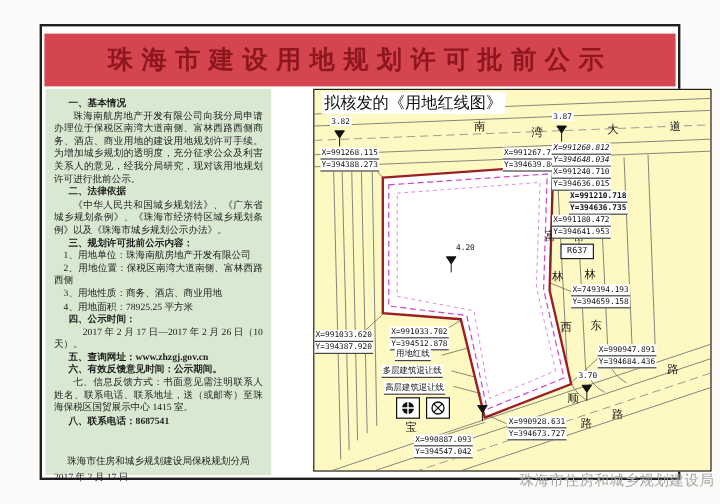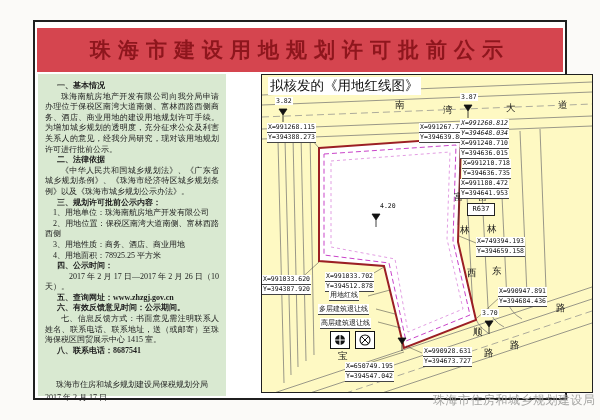--- a/index.html
+++ b/index.html
@@ -158,21 +158,21 @@
           <div class="coord" style="position: absolute; left: 198px; top: 44px; font-style: italic;">
             <span>X=991260.812</span>
             <span>Y=394648.034</span>
           </div>
 
           <div class="coord" style="position: absolute; left: 198px; top: 64px;">
             <span>X=991240.710</span>
             <span>Y=394636.015</span>
           </div>
 
-          <div class="coord" style="position: absolute; left: 200px; top: 84px;">
+          <div class="coord" style="position: absolute; left: 212px; top: 84px; font-weight: bold;">
             <span>X=991210.718</span>
             <span>Y=394636.735</span>
           </div>
 
           <div class="coord" style="position: absolute; left: 198px; top: 104px;">
             <span>X=991180.472</span>
             <span>Y=394641.953</span>
           </div>
 
           <div class="coord" style="position: absolute; left: 214px; top: 162px;">
@@ -184,21 +184,21 @@
             <span>X=990947.891</span>
             <span>Y=394684.436</span>
           </div>
 
           <div class="coord" style="position: absolute; left: 161px; top: 272px;">
             <span>X=990928.631</span>
             <span>Y=394673.727</span>
           </div>
 
           <div class="coord" style="position: absolute; left: 83px; top: 287px;">
-            <span>X=650749.195</span>
+            <span>X=990887.093</span>
             <span>Y=394547.042</span>
           </div>
 
           <div class="coord" style="position: absolute; left: 0px; top: 200px;">
             <span>X=991033.620</span>
             <span>Y=394387.920</span>
           </div>
 
           <div class="coord" style="position: absolute; left: 63px; top: 197px;">
             <span>X=991033.702</span>

